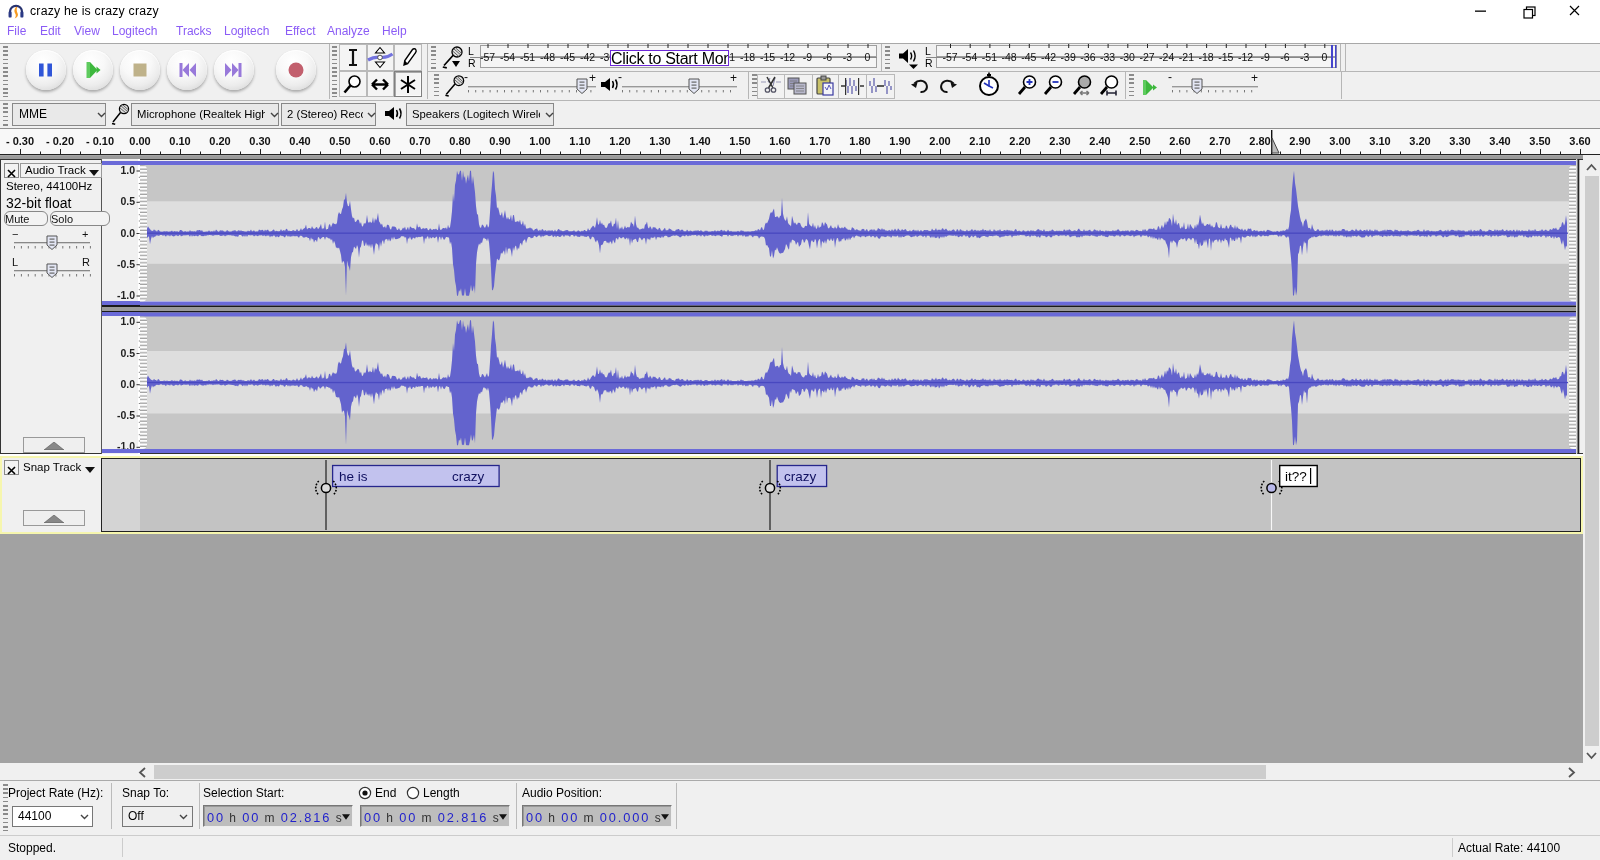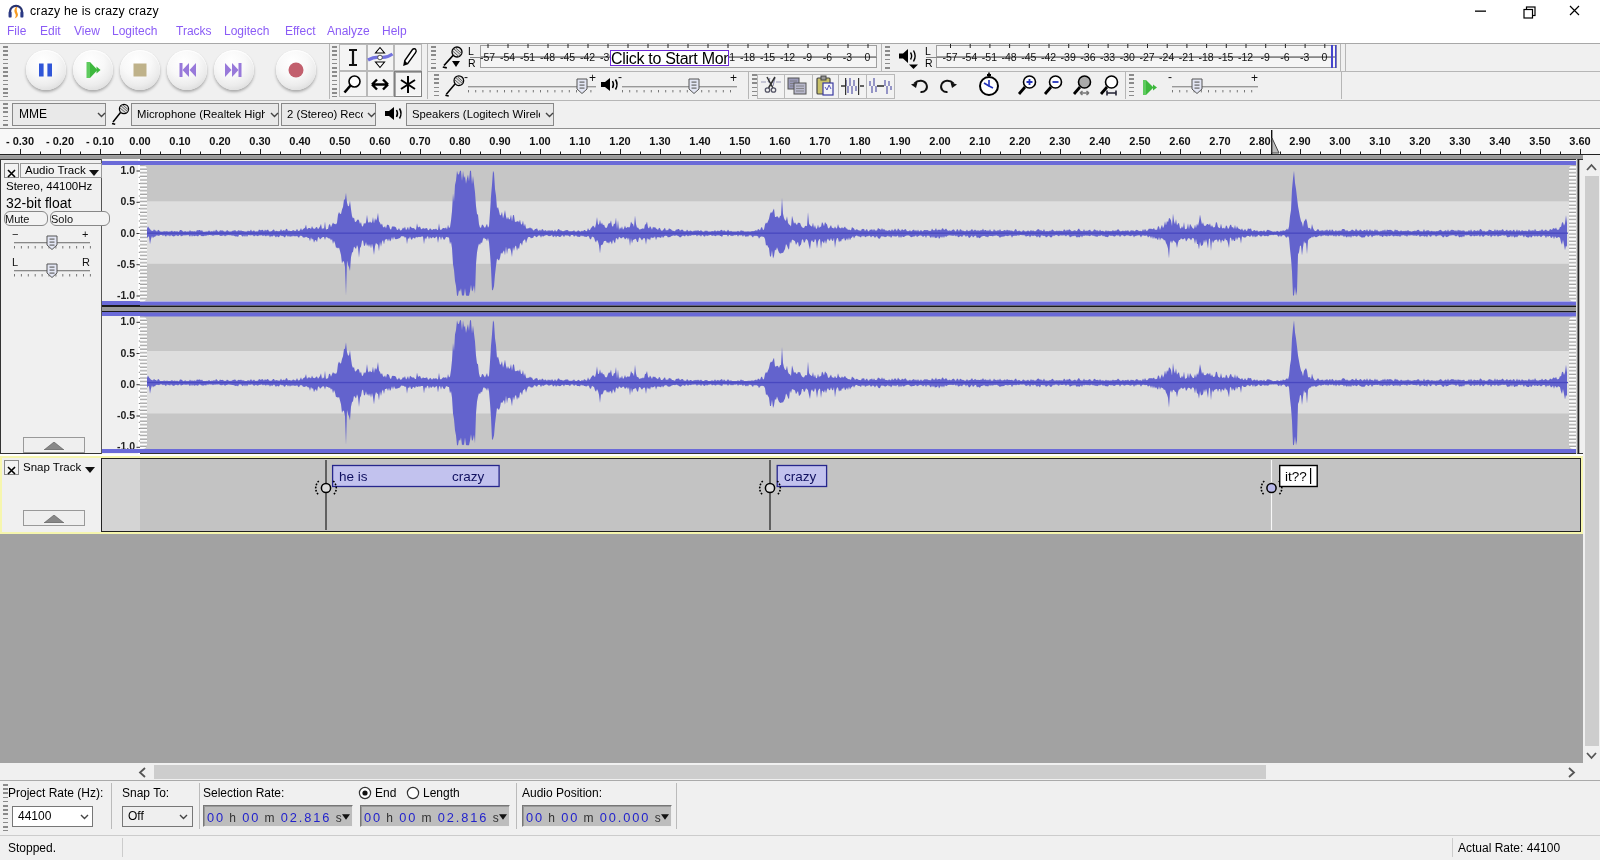--- a/index.html
+++ b/index.html
@@ -776,21 +776,21 @@
 <div class="lbl12" style="left:18px;top:809px">44100</div>
 <svg class="chev" style="left:80px;top:814px" viewBox="0 0 9 6">
       <path d="M1 1 L4.5 4.5 L8 1" stroke="#444" stroke-width="1.4" fill="none"></path>
     </svg>
 <div class="lbl12" style="left:122px;top:786px">Snap To:</div>
 <div class="abs" style="left:122px;top:806px;width:71px;height:21px;background:#efefef;border:1px solid #777"></div>
 <div class="lbl12" style="left:128px;top:809px">Off</div>
 <svg class="chev" style="left:179px;top:814px" viewBox="0 0 9 6">
       <path d="M1 1 L4.5 4.5 L8 1" stroke="#444" stroke-width="1.4" fill="none"></path>
     </svg>
-<div class="lbl12" style="left:203px;top:786px">Selection Rate:</div>
+<div class="lbl12" style="left:203px;top:786px">Selection Start:</div>
 <svg class="abs" style="left:358px;top:786px" width="14" height="14" viewBox="0 0 14 14">
       <circle cx="7" cy="7" r="5.6" fill="#fff" stroke="#333" stroke-width="1.2"></circle>
       <circle cx="7" cy="7" r="2.6" fill="#111"></circle>
     </svg>
 <div class="lbl12" style="left:375px;top:786px">End</div>
 <svg class="abs" style="left:406px;top:786px" width="14" height="14" viewBox="0 0 14 14">
       <circle cx="7" cy="7" r="5.6" fill="#fff" stroke="#333" stroke-width="1.2"></circle>
     </svg>
 <div class="lbl12" style="left:423px;top:786px">Length</div>
 <div class="tfield" style="left:203px;top:805px;width:150px">

